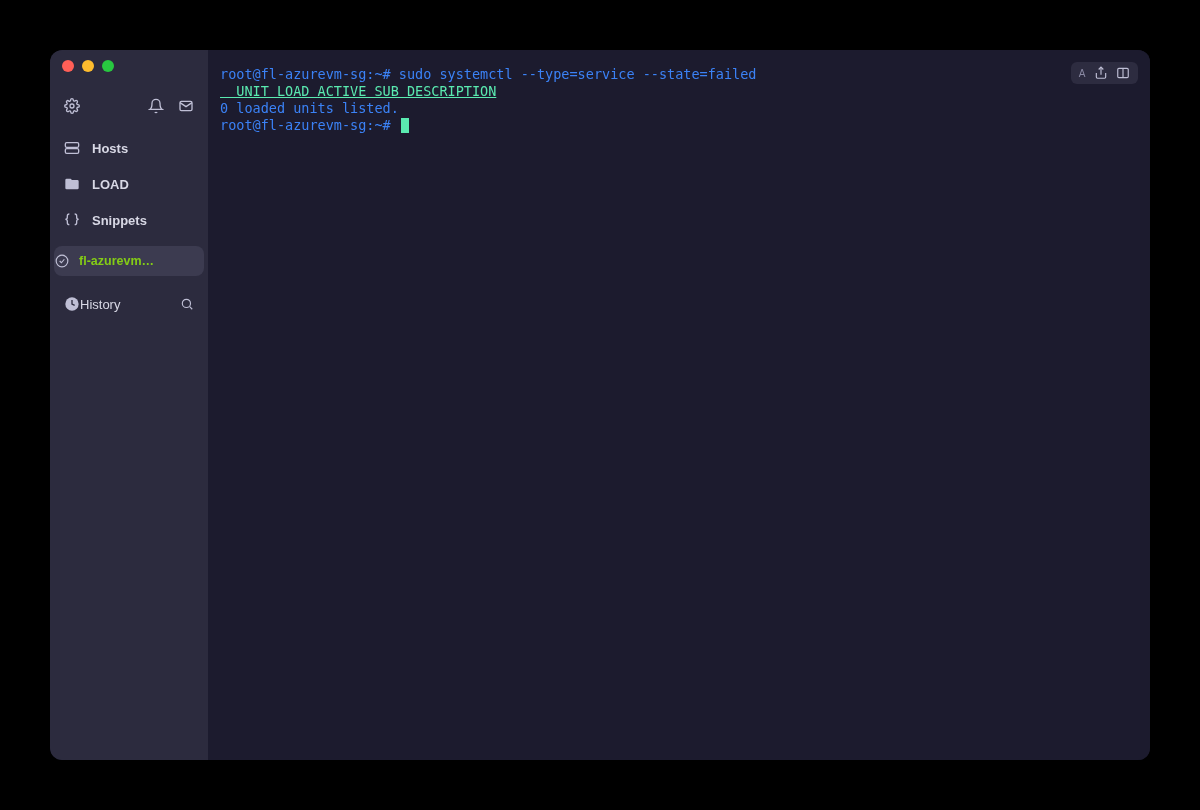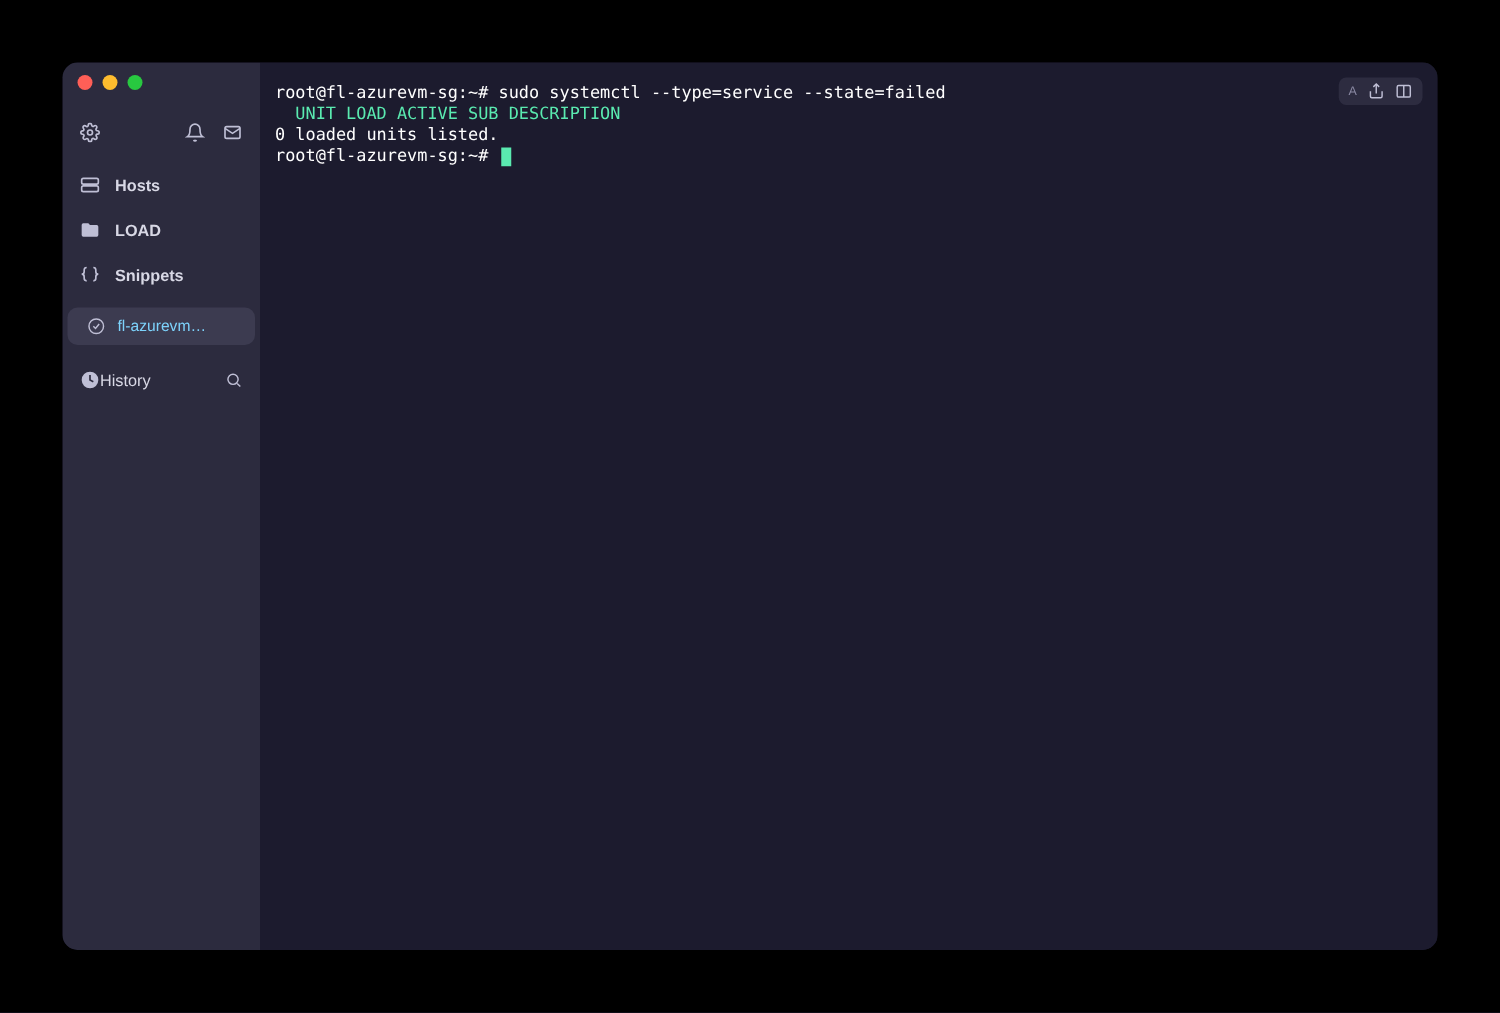--- a/index.html
+++ b/index.html
@@ -61,30 +61,31 @@
     color: #d8d8e5;
     font-size: 13px;
     cursor: pointer;
     font-weight: bold;
   }
   .nav-item .icon { width:16px; height:16px; }
   .session-item {
     display: flex;
     align-items: center;
     gap: 10px;
-    padding: 8px 16px;
+    padding: 8px 1px;
     margin: 8px 4px 0 4px;
     background: #3c3b50;
     border-radius: 8px;
-    color: #7dd3fc;
+    color: #84cc16;
     font-size: 12.5px;
     cursor: pointer;
     white-space: nowrap;
     overflow: hidden;
     text-overflow: ellipsis;
+    font-weight: bold;
   }
   .history-item {
     display: flex;
     align-items: center;
     gap: 12px;
     padding: 10px 14px;
     color: #d8d8e5;
     font-size: 13px;
     margin-top: 10px;
     cursor: pointer;
@@ -95,22 +96,22 @@
     flex: 1;
     background: #1c1b2e;
     padding: 16px 12px;
     font-family: "SFMono-Regular", Menlo, Consolas, monospace;
     font-size: 13.5px;
     line-height: 1.25;
     color: #c8cdd6;
     position: relative;
   }
   .term-line { white-space: pre; }
-  .prompt { color: #ffffff; }
-  .header-underline { color: #5aeab0; }
+  .prompt { color: #3b82f6; }
+  .header-underline { color: #5aeab0; text-decoration: underline; }
   .cursor {
     display: inline-block;
     width: 8px;
     height: 15px;
     background: #5aeab0;
     vertical-align: text-bottom;
     margin-left: 2px;
   }
   .topright-controls {
     position: absolute;

